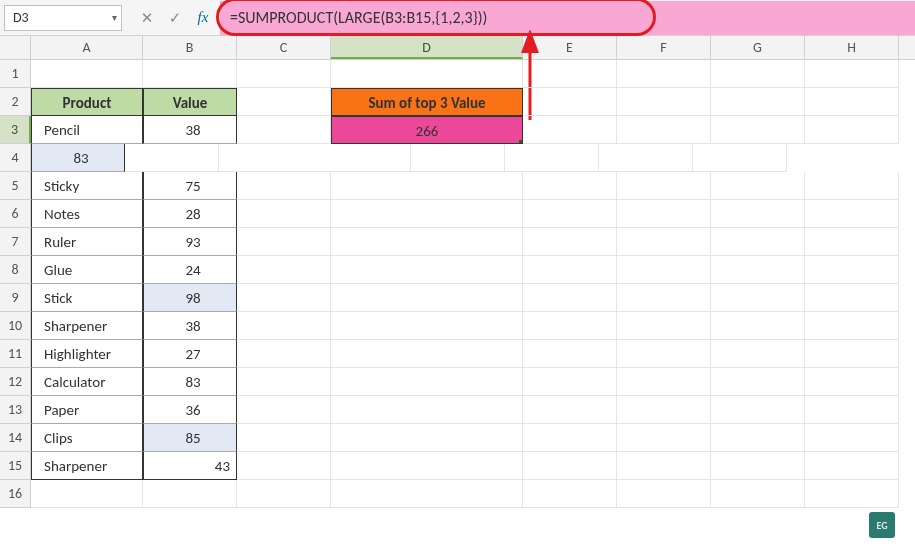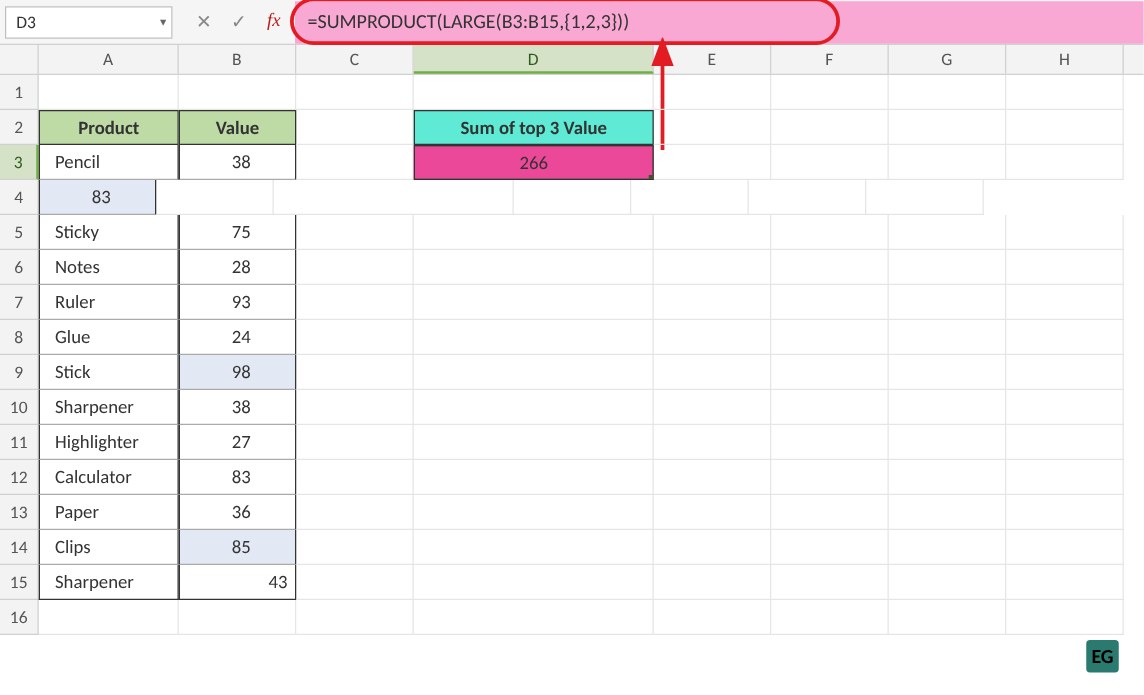--- a/index.html
+++ b/index.html
@@ -18,21 +18,21 @@
   
   .fbar {
     display: flex;
     align-items: center;
     height: 36px;
     border-bottom: 1px solid #d0d0d0;
     background: #f5f5f5;
     padding-left: 4px;
   }
   .name-box {
-    width: 134px;
+    width: 118px;
     height: 26px;
     background: #fff;
     border: 1px solid #c0c0c0;
     display: flex;
     align-items: center;
     padding: 0 8px;
     font-size: 14px;
     position: relative;
   }
   .name-box .dd {
@@ -40,21 +40,21 @@
     right: 4px;
     color: #666;
     font-size: 10px;
   }
   .fbar-sep { width: 8px; }
   .fbar-btns {
     display: flex; align-items: center; gap: 10px;
     padding: 0 8px; color: #888;
   }
   .fbar-btn { width:18px; text-align:center; }
-  .fx-label { font-style: italic; font-family: 'Times New Roman', serif; color:#b91c1c;}
+  .fx-label { font-style: italic; font-family: 'Times New Roman', serif; color:#0369a1;}
   .formula-input {
     flex: 1;
     height: 34px;
     background: #f9a8d4;
     display: flex;
     align-items: center;
     padding: 0 10px;
     font-size: 16px;
     position: relative;
   }
@@ -139,21 +139,21 @@
     border-left: 1px solid #333;
     border-right: 1px solid #333;
     border-bottom: 1px solid #aaa;
     padding-left: 12px;
   }
   .tc.last { border-bottom: 1px solid #333; text-align: right; }
   .tc.left { text-align:left; }
   .hl { background: #e2e8f4; }
 
   .result-head {
-    background:#5eead4;
+    background:#f97316;
     font-weight:bold;
     border:1px solid #333 !important;
   }
   .result-cell {
     background:#ec4899;
     border:1px solid #333 !important;
     position:relative;
   }
   .selection {
     position:absolute;
@@ -170,23 +170,23 @@
   .watermark{
     position:absolute;
     right:20px; bottom:18px;
     display:flex; align-items:center; gap:8px;
     color:#a5a5a5;
     font-size:18px;
   }
   .wm-box{
     width:26px;height:26px;
     background:#2b7a6f;
-    color:#000000;
+    color:#e5e5e5;
     display:flex;align-items:center;justify-content:center;
-    font-size:16px;font-weight:bold;
+    font-size:10px;font-weight:bold;
     border-radius:3px;
   }
 </style>
 </head>
 <body>
 
 <div class="fbar">
   <div class="name-box">
     <span>D3</span>
     <span class="dd">▾</span>

